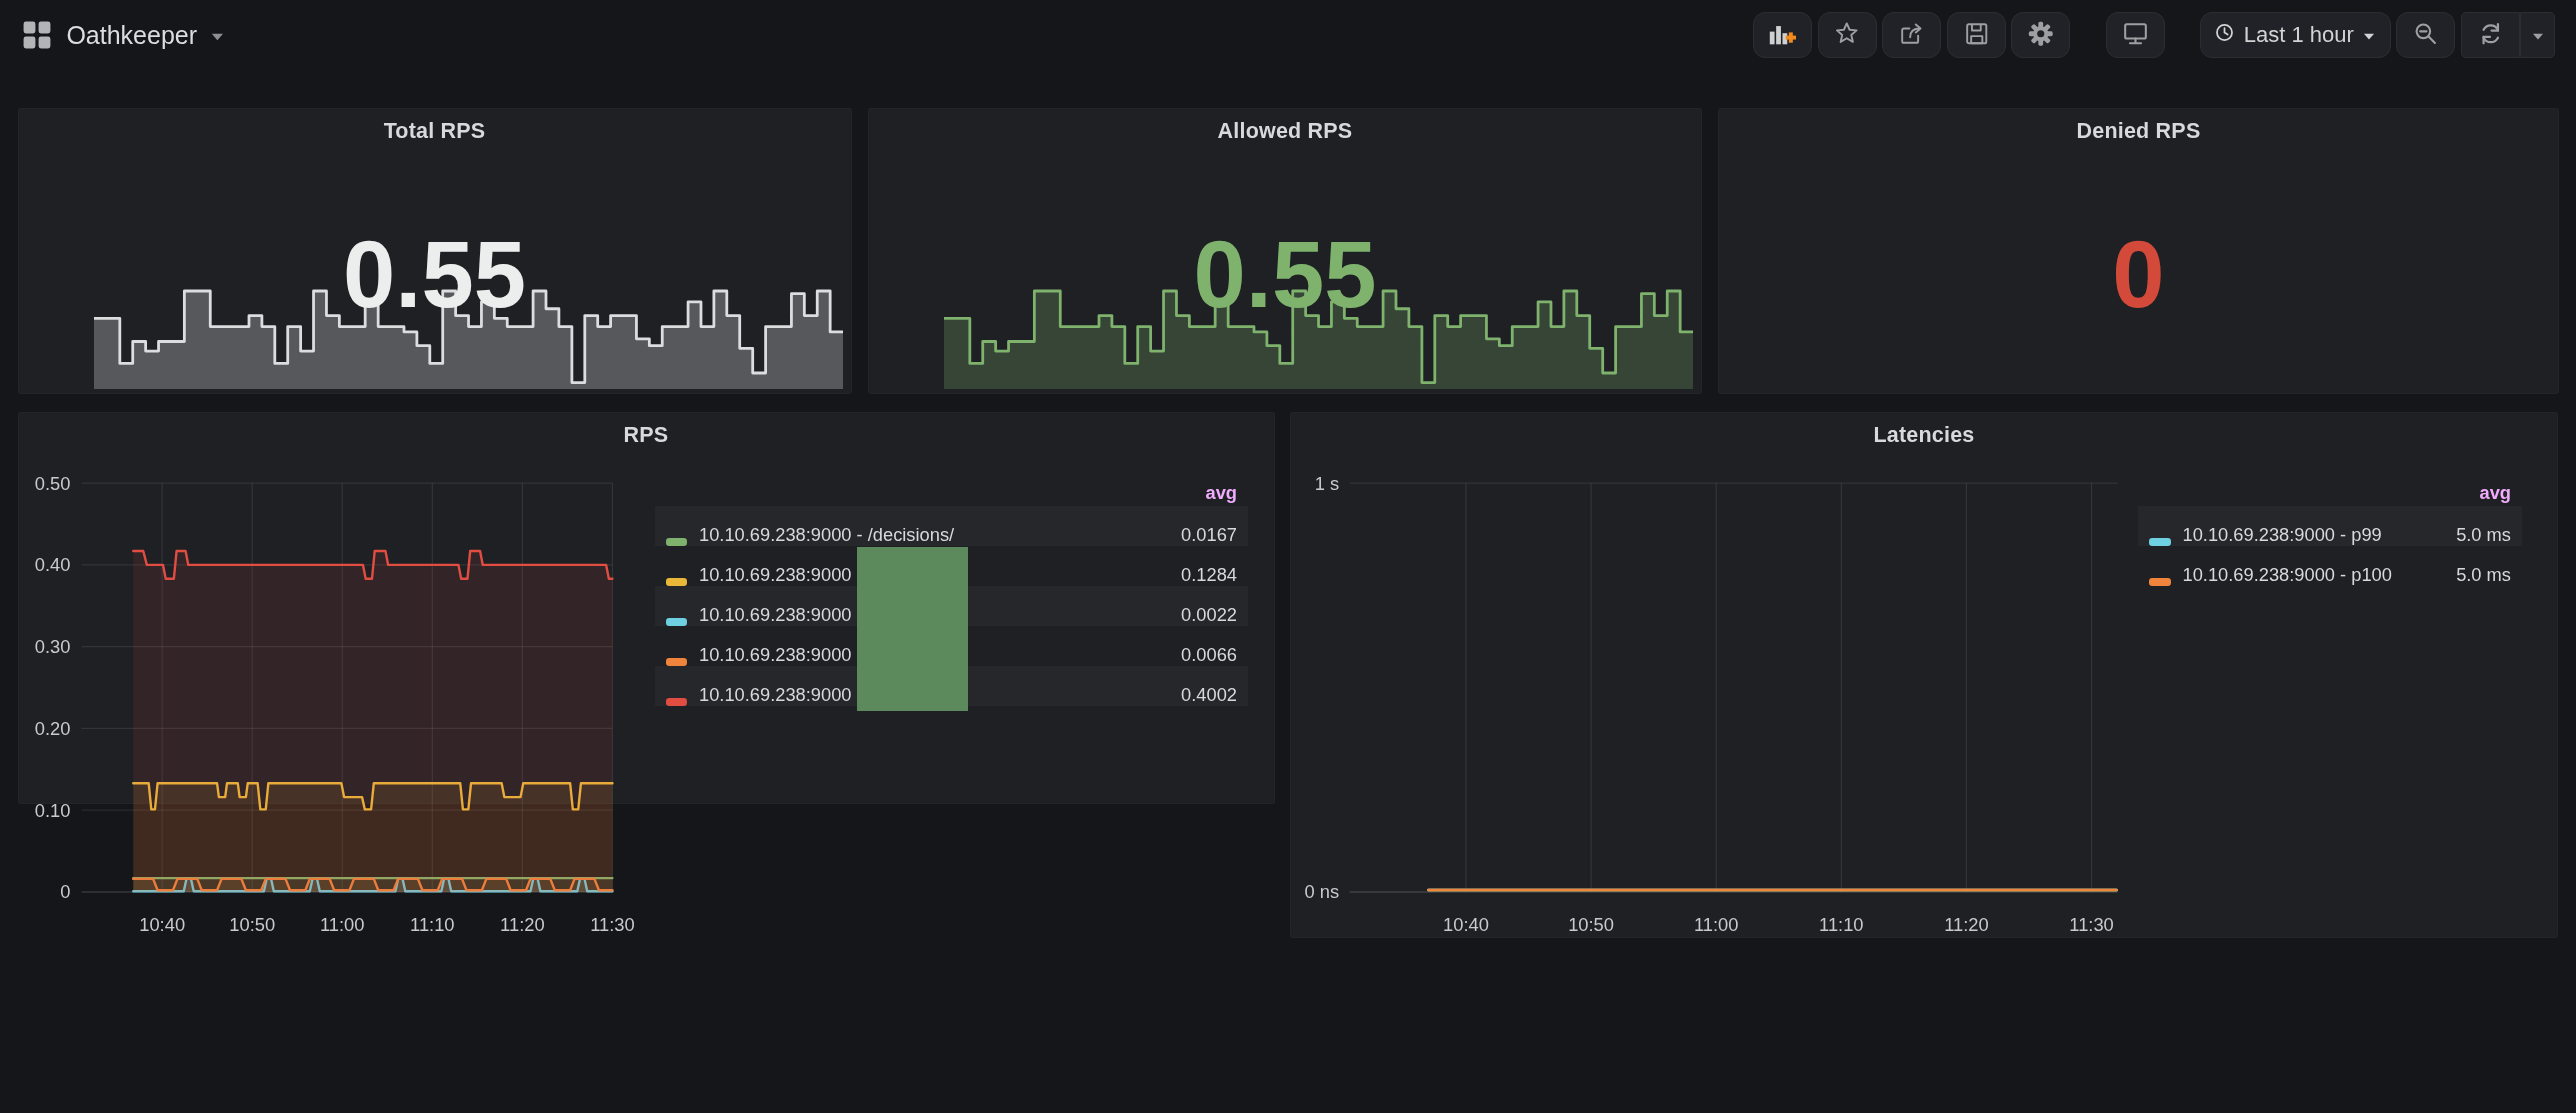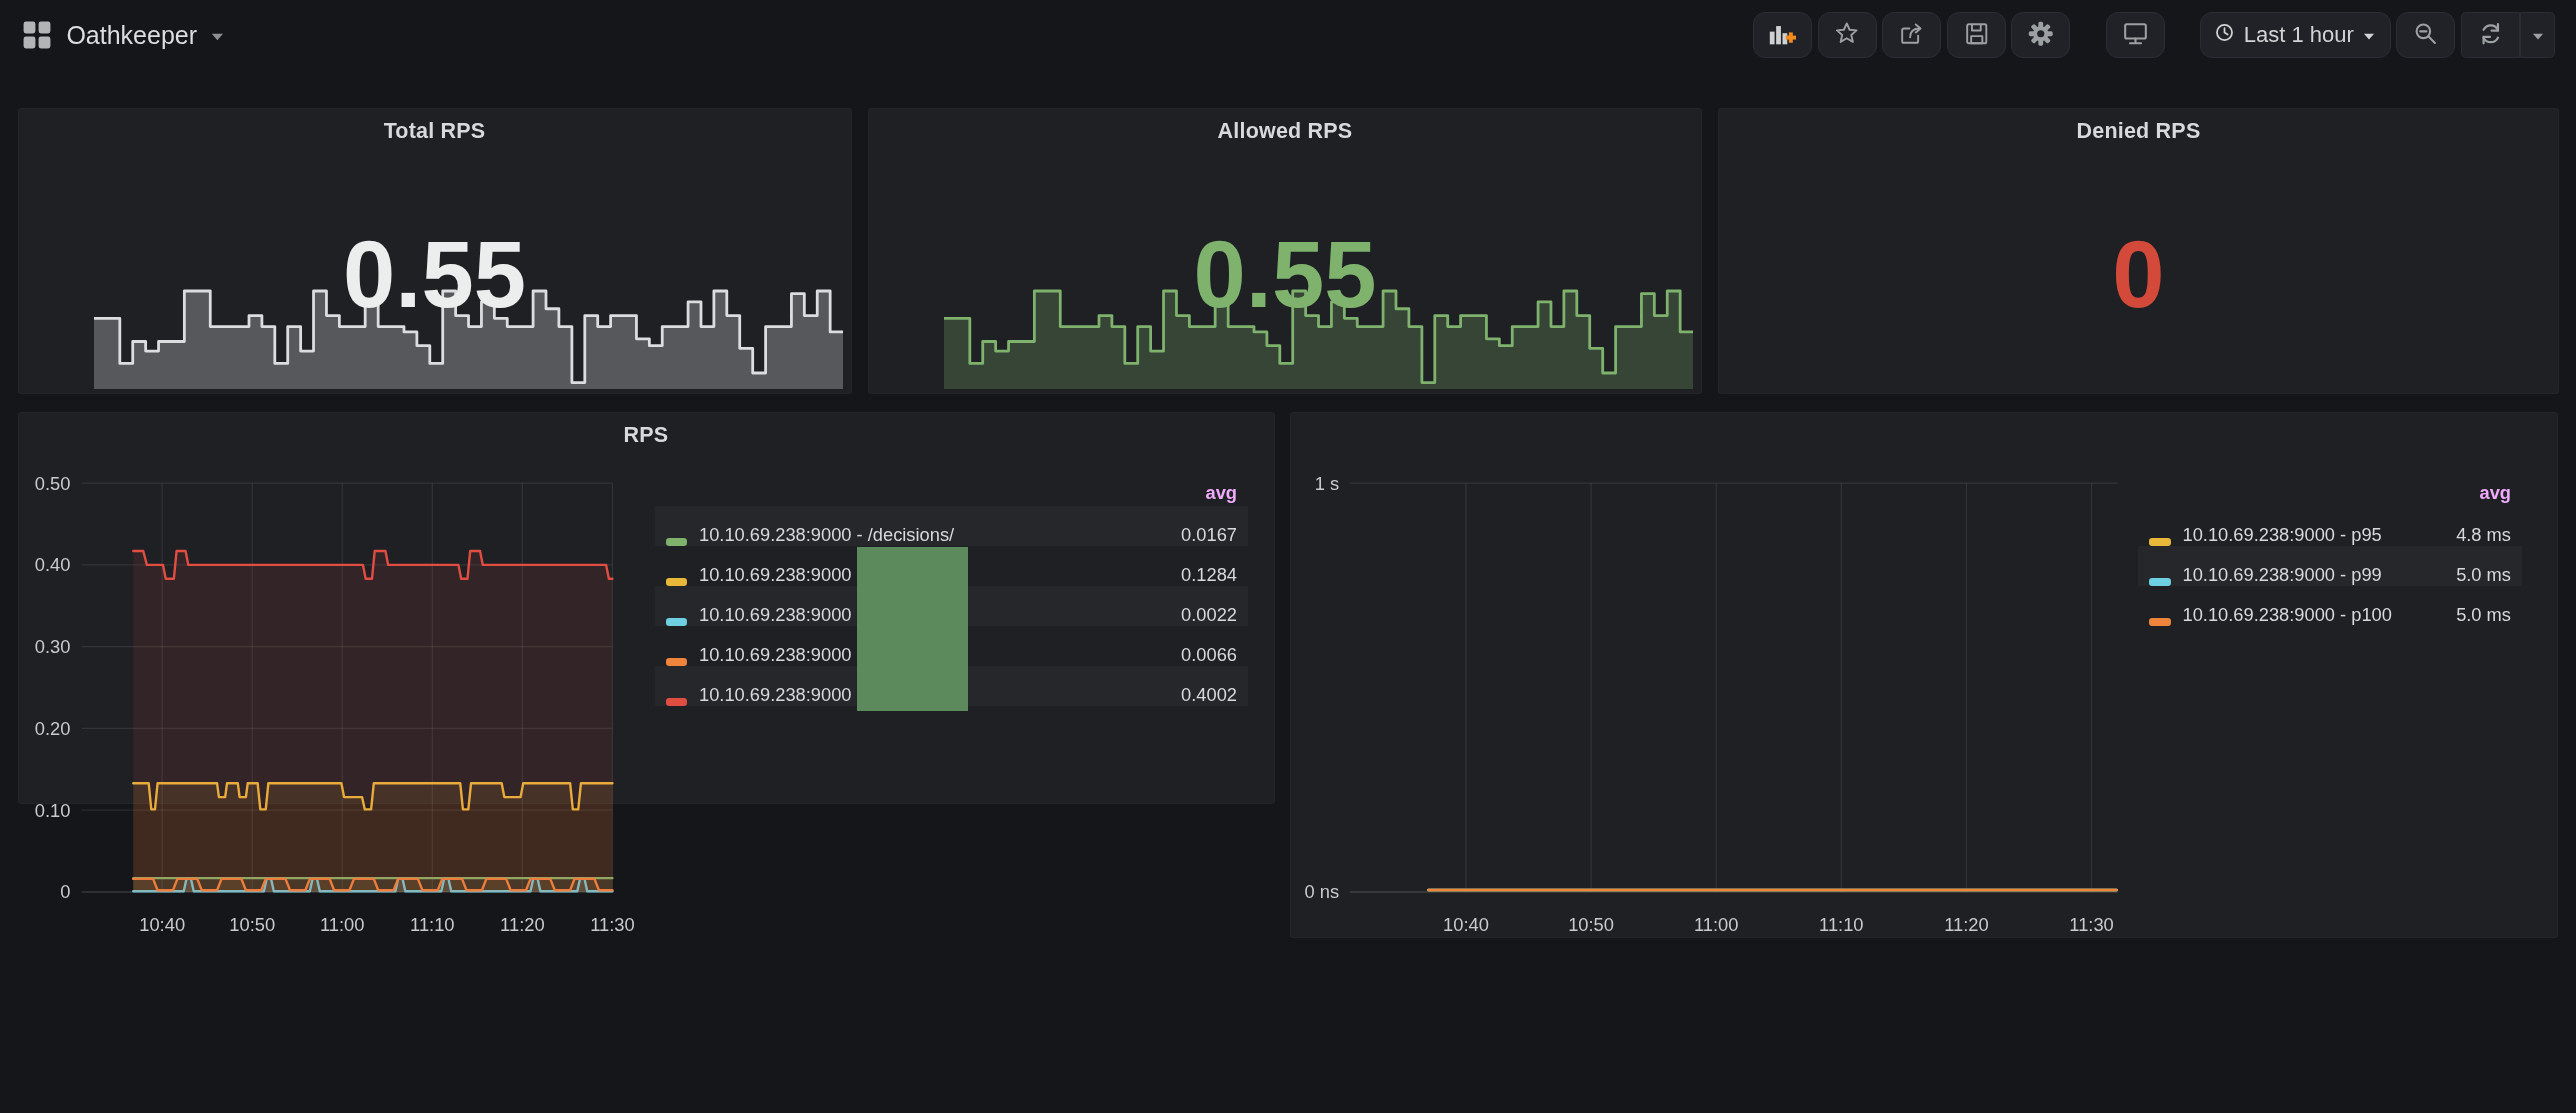--- a/index.html
+++ b/index.html
@@ -266,20 +266,21 @@
             <span class="legend-swatch" style="background: rgb(226, 77, 66);"></span>
             <span class="legend-label">10.10.69.238:9000 - /decisions/</span>
             <span class="legend-value">0.4002</span>
           </div>
         </div>
     </div>
     <div class="legend-overlay"></div>
   </section>
 
   <section class="panel" style="left:1290px;top:412px;width:1268px;height:526px;">
+    <div class="panel-title">Latencies</div>
     <svg class="graph-svg" id="lat-svg" width="1268" height="526" viewBox="0 0 1590 660">
         <line x1="73" y1="601" x2="1037" y2="601" stroke="rgba(255,255,255,0.22)" stroke-width="1.5"></line>
         <text x="60" y="609" text-anchor="end" font-size="23" fill="#c9cacc" font-family="&quot;Liberation Sans&quot;, sans-serif">0 ns</text>
         <line x1="73" y1="88" x2="1037" y2="88" stroke="rgba(255,255,255,0.09)" stroke-width="1.5"></line>
         <text x="60" y="96" text-anchor="end" font-size="23" fill="#c9cacc" font-family="&quot;Liberation Sans&quot;, sans-serif">1 s</text>
         <line x1="219" y1="88" x2="219" y2="601" stroke="rgba(255,255,255,0.09)" stroke-width="1.5"></line>
         <text x="219" y="650" text-anchor="middle" font-size="23" fill="#c9cacc" font-family="&quot;Liberation Sans&quot;, sans-serif">10:40</text>
         <line x1="376" y1="88" x2="376" y2="601" stroke="rgba(255,255,255,0.09)" stroke-width="1.5"></line>
         <text x="376" y="650" text-anchor="middle" font-size="23" fill="#c9cacc" font-family="&quot;Liberation Sans&quot;, sans-serif">10:50</text>
         <line x1="533" y1="88" x2="533" y2="601" stroke="rgba(255,255,255,0.09)" stroke-width="1.5"></line>
@@ -295,25 +296,20 @@
         <path d="M171.9 598.5 L1035.4 598.5 L1035.4 601 L171.9 601 Z" fill="#eab839" fill-opacity="0.11" stroke="none"></path>
         <path d="M171.9 598.5 L1035.4 598.5" fill="none" stroke="#eab839" stroke-width="3" stroke-linejoin="round" stroke-linecap="round"></path>
         <path d="M171.9 598.4 L1035.4 598.4 L1035.4 601 L171.9 601 Z" fill="#6ed0e0" fill-opacity="0.11" stroke="none"></path>
         <path d="M171.9 598.4 L1035.4 598.4" fill="none" stroke="#6ed0e0" stroke-width="3" stroke-linejoin="round" stroke-linecap="round"></path>
         <path d="M171.9 598.4 L1035.4 598.4 L1035.4 601 L171.9 601 Z" fill="#ef843c" fill-opacity="0.11" stroke="none"></path>
         <path d="M171.9 598.4 L1035.4 598.4" fill="none" stroke="#ef843c" stroke-width="3" stroke-linejoin="round" stroke-linecap="round"></path>
       </svg>
     <div class="legend" id="lat-legend" style="left:847px;right:35px;">
       <div class="legend-header">avg</div>
       <div class="legend-rows">
-          <div class="legend-row">
-            <span class="legend-swatch" style="background: rgb(234, 184, 57);"></span>
-            <span class="legend-label">10.10.69.238:9000 - p95</span>
-            <span class="legend-value">4.8 ms</span>
-          </div>
           <div class="legend-row striped">
             <span class="legend-swatch" style="background: rgb(110, 208, 224);"></span>
             <span class="legend-label">10.10.69.238:9000 - p99</span>
             <span class="legend-value">5.0 ms</span>
           </div>
           <div class="legend-row">
             <span class="legend-swatch" style="background: rgb(239, 132, 60);"></span>
             <span class="legend-label">10.10.69.238:9000 - p100</span>
             <span class="legend-value">5.0 ms</span>
           </div>

